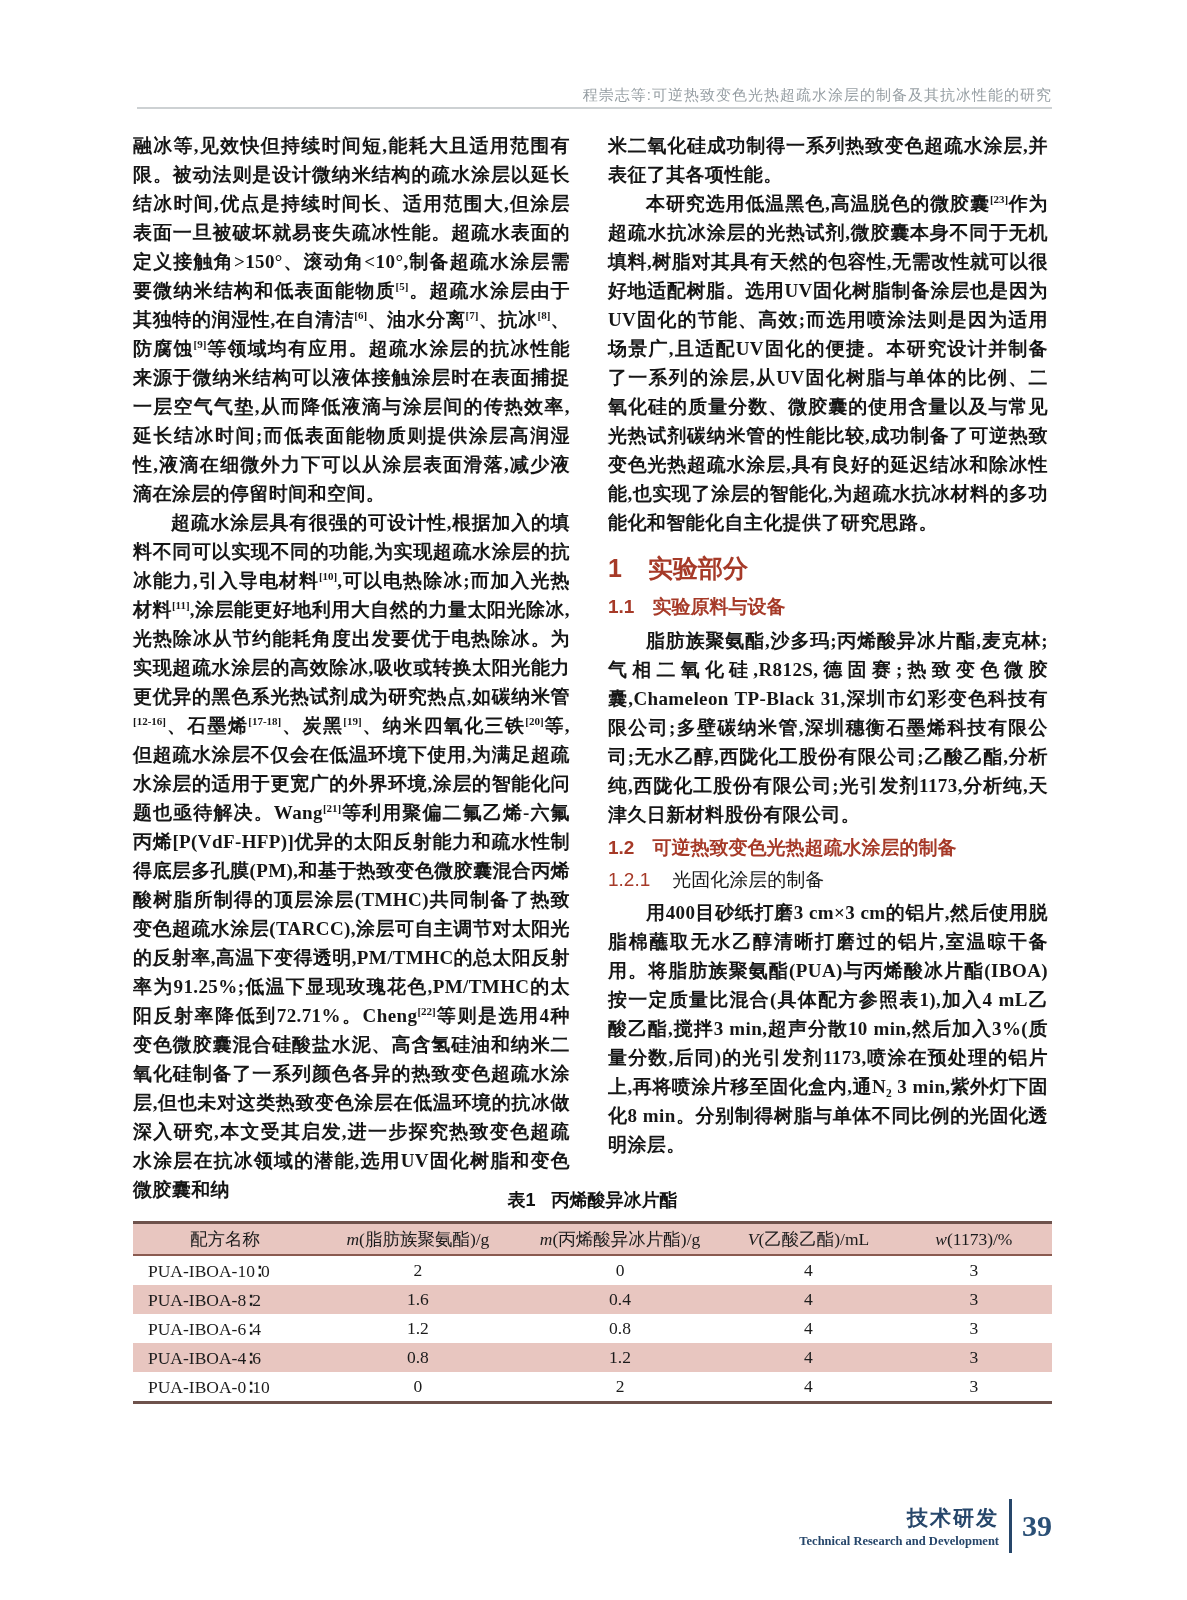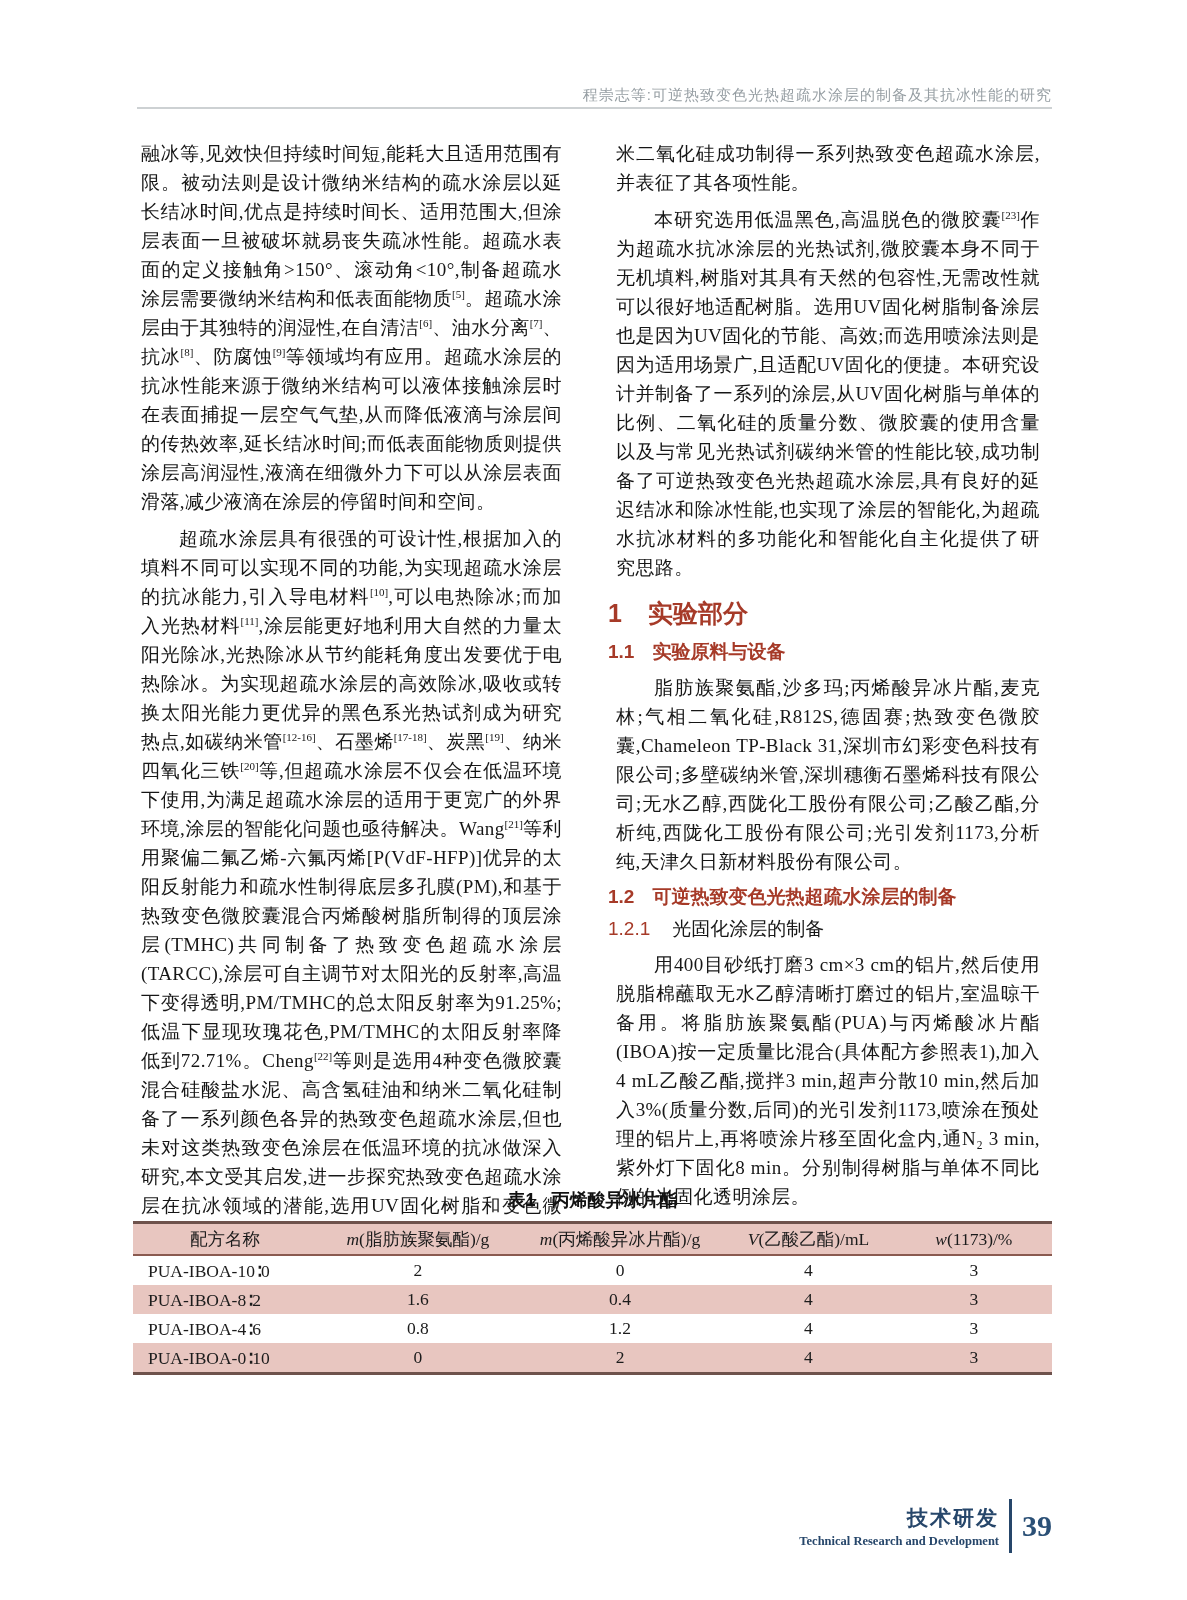--- a/index.html
+++ b/index.html
@@ -19,22 +19,23 @@
   }
   .head-rule{
     position:absolute;top:107px;left:137px;width:915px;height:2px;
     background:#cdd1d3;
   }
   
   .col{position:absolute;top:131px;}
   .col-left{left:133px;width:437px;}
   .col-right{left:608px;width:440px;}
   .col p{
-    margin:8px;font-size:19px;line-height:29px;text-align:justify;
+    margin:0;font-size:19px;line-height:29px;text-align:justify;
     letter-spacing:0.4px;
+    font-weight:bold;
   }
   .col p.indent{text-indent:2em;}
   .col p sup{font-size:11px;line-height:0;vertical-align:super;letter-spacing:0;}
   
   .h1{
     margin:15px 0 9px 0;
     font-family:"Liberation Sans","DejaVu Sans",sans-serif;
     font-weight:bold;font-size:25px;color:#a63a28;
   }
   .h1 .num{margin-right:26px;}
@@ -170,20 +171,27 @@
           <td>3</td>
         </tr>
         <tr>
           <td class="name">PUA-IBOA-8∶2</td>
           <td>1.6</td>
           <td>0.4</td>
           <td>4</td>
           <td>3</td>
         </tr>
         <tr>
+          <td class="name">PUA-IBOA-6∶4</td>
+          <td>1.2</td>
+          <td>0.8</td>
+          <td>4</td>
+          <td>3</td>
+        </tr>
+        <tr>
           <td class="name">PUA-IBOA-4∶6</td>
           <td>0.8</td>
           <td>1.2</td>
           <td>4</td>
           <td>3</td>
         </tr>
         <tr>
           <td class="name">PUA-IBOA-0∶10</td>
           <td>0</td>
           <td>2</td>

